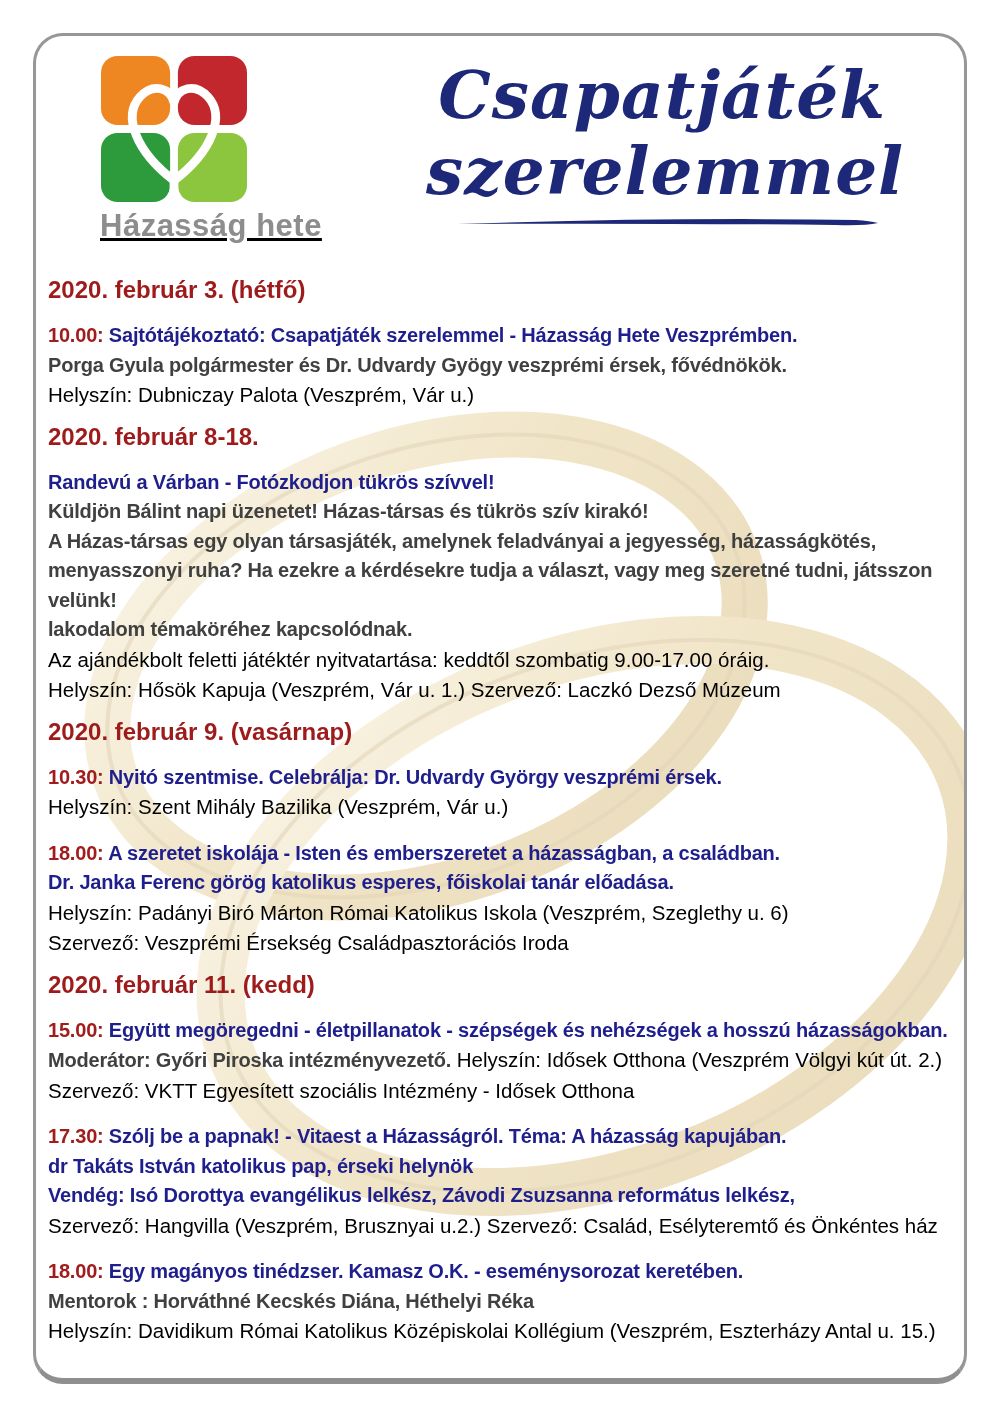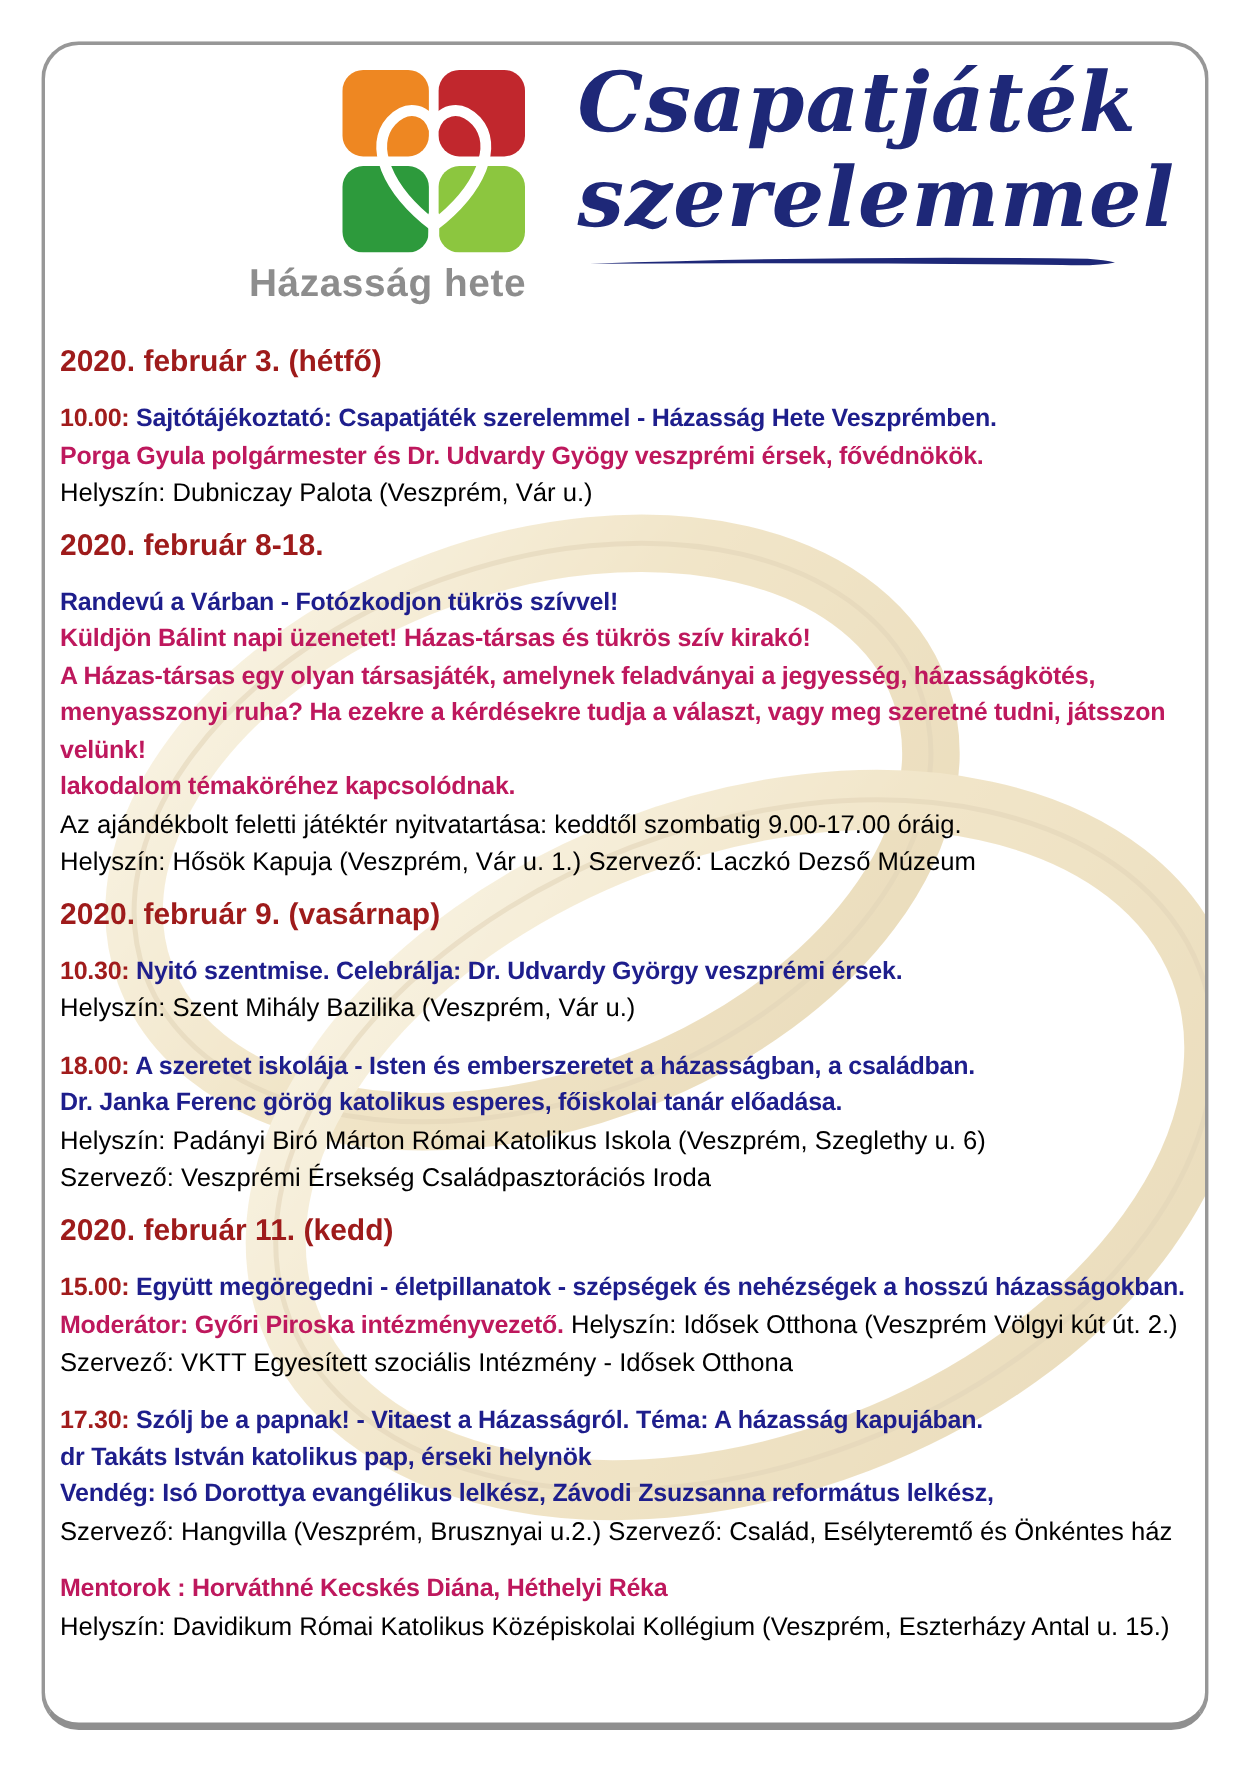--- a/index.html
+++ b/index.html
@@ -6,35 +6,35 @@
   body{width:1000px;height:1415px;position:relative;font-family:"Liberation Sans",sans-serif;}
   .page{
     position:absolute;left:33px;top:33px;width:928px;height:1342px;
     border:3px solid #979797;border-bottom:6px solid #8f8f8f;border-radius:30px;
     background:#fff;overflow:hidden;
   }
   
   .rings{position:absolute;left:0;top:340px;width:928px;height:860px;z-index:0;pointer-events:none;}
   
   .header{position:relative;z-index:1;height:222px;}
-  .logo-block{position:absolute;left:75px;top:20px;width:310px;text-align:right;}
+  .logo-block{position:absolute;left:64px;top:20px;width:310px;text-align:left;text-decoration:underline;}
   .logo-svg{width:148px;height:146px;display:inline-block;}
   .logo-title{font-size:31px;font-weight:bold;color:#8d8d8d;letter-spacing:.5px;margin-top:2px;}
-  .title-block{position:absolute;left:390px;top:8px;width:460px;text-align:left;color:#1e2878;margin-left:36px;}
+  .title-block{position:absolute;left:390px;top:21px;width:460px;text-align:right;color:#1e2878;}
   .title-script{font-family:"DejaVu Serif",serif;font-style:italic;font-weight:bold;
     font-size:66px;line-height:76px;letter-spacing:1px;}
   .title-underline{width:430px;height:16px;margin-top:4px;margin-left:8px;}
   
   .schedule{position:relative;z-index:1;padding:6px 12px 0 12px;text-align:left;}
   .date-heading{font-size:24px;font-weight:bold;color:#9e1b1b;line-height:30px;margin:11px 0 7px 0;}
   .event{margin:16px 0 10px 0;}
   .line{font-size:20px;line-height:29.5px;color:#000;letter-spacing:-0.2px;}
   .c-time{color:#a11c1c;font-weight:bold;}
   .c-blue{color:#1e1e8c;font-weight:bold;}
-  .c-bold{color:#be185d;font-weight:bold;}
+  .c-bold{color:#404040;font-weight:bold;}
   .c-plain{color:#000;font-weight:normal;font-size:20.5px;letter-spacing:0;}
 </style>
 </head>
 <body>
 
 <div class="page">
 
   <svg class="rings" viewBox="0 0 928 860" aria-hidden="true">
     <defs>
       <linearGradient id="goldgrad" x1="0" y1="0" x2="1" y2="1">
@@ -108,17 +108,18 @@
         <div class="line"><span class="c-bold">Moderátor: Győri Piroska intézményvezető.</span><span class="c-plain"> Helyszín: Idősek Otthona (Veszprém Völgyi kút út. 2.)</span></div>
         <div class="line"><span class="c-plain">Szervező: VKTT Egyesített szociális Intézmény - Idősek Otthona</span></div>
       </div>
       <div class="event">
         <div class="line"><span class="c-time">17.30:</span><span class="c-blue"> Szólj be a papnak! - Vitaest a Házasságról. Téma: A házasság kapujában.</span></div>
         <div class="line"><span class="c-blue">dr Takáts István katolikus pap, érseki helynök</span></div>
         <div class="line"><span class="c-blue">Vendég: Isó Dorottya evangélikus lelkész, Závodi Zsuzsanna református lelkész,</span></div>
         <div class="line"><span class="c-plain">Szervező: Hangvilla (Veszprém, Brusznyai u.2.) Szervező: Család, Esélyteremtő és Önkéntes ház</span></div>
       </div>
       <div class="event">
+        <div class="line"><span class="c-time">18.00:</span><span class="c-blue"> Egy magányos tinédzser. Kamasz O.K. - eseménysorozat keretében.</span></div>
         <div class="line"><span class="c-bold">Mentorok : Horváthné Kecskés Diána, Héthelyi Réka</span></div>
         <div class="line"><span class="c-plain">Helyszín: Davidikum Római Katolikus Középiskolai Kollégium (Veszprém, Eszterházy Antal u. 15.)</span></div>
       </div>
     </div>
 </div>
 
 </body></html>

